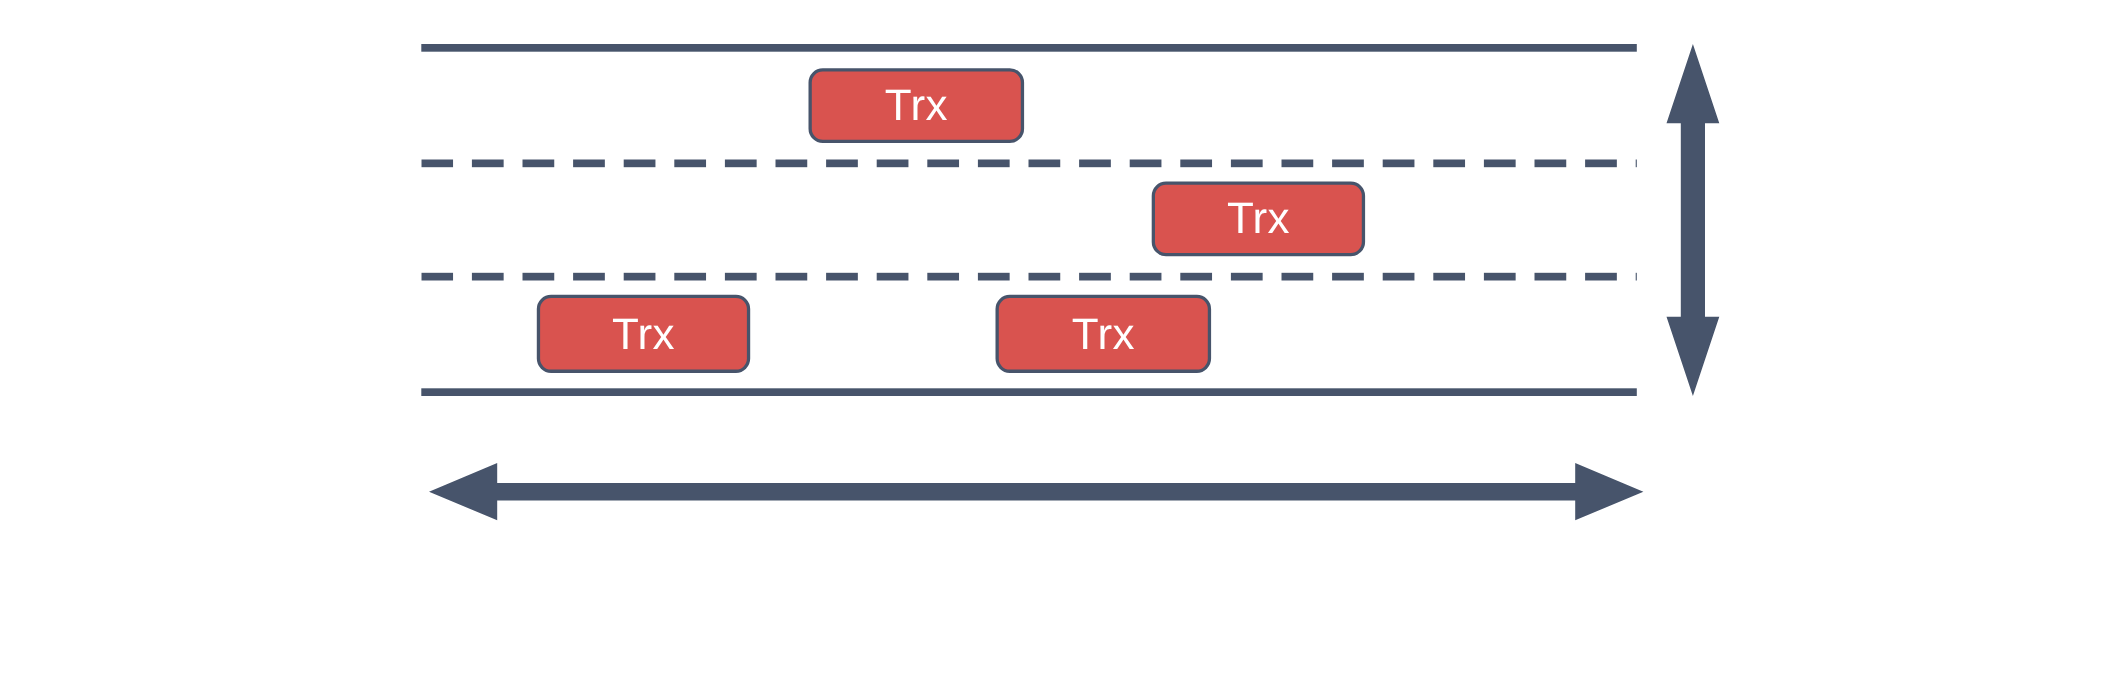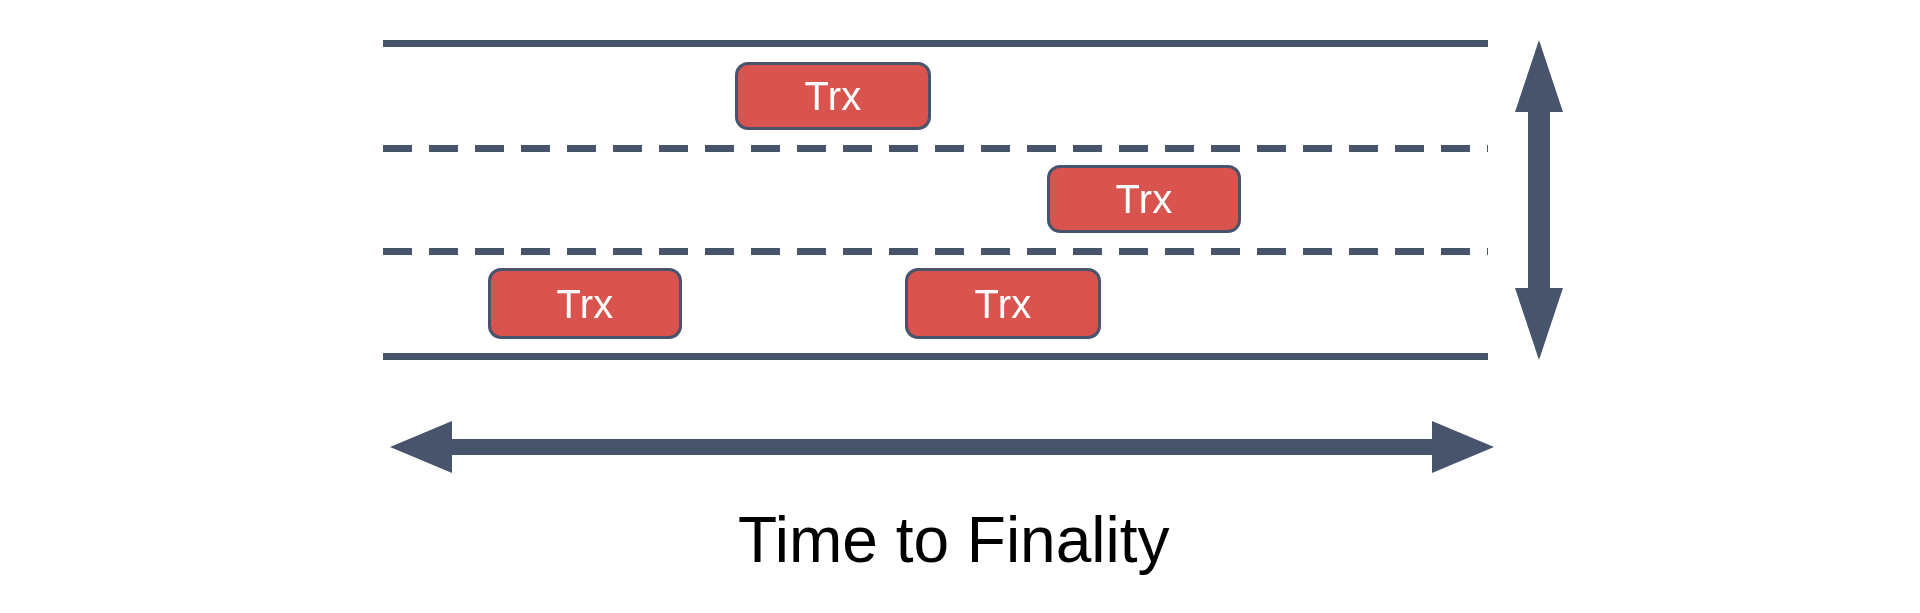--- a/index.html
+++ b/index.html
@@ -125,15 +125,14 @@
       <polygon points="27,2 51,74 38,74 38,250 51,250 27,322 3,250 16,250 16,74 3,74" fill="#47546b"></polygon>
     </svg>
   </div>
 
   <div class="h-arrow">
     <svg width="1108" height="64" viewBox="0 0 1108 64" xmlns="http://www.w3.org/2000/svg">
       <polygon points="2,32 64,6 64,24 1044,24 1044,6 1106,32 1044,58 1044,40 64,40 64,58" fill="#47546b"></polygon>
     </svg>
   </div>
 
-  <div class="label" id="time-label">Time to Finality</div>
 
 </div>
 
 </body></html>

